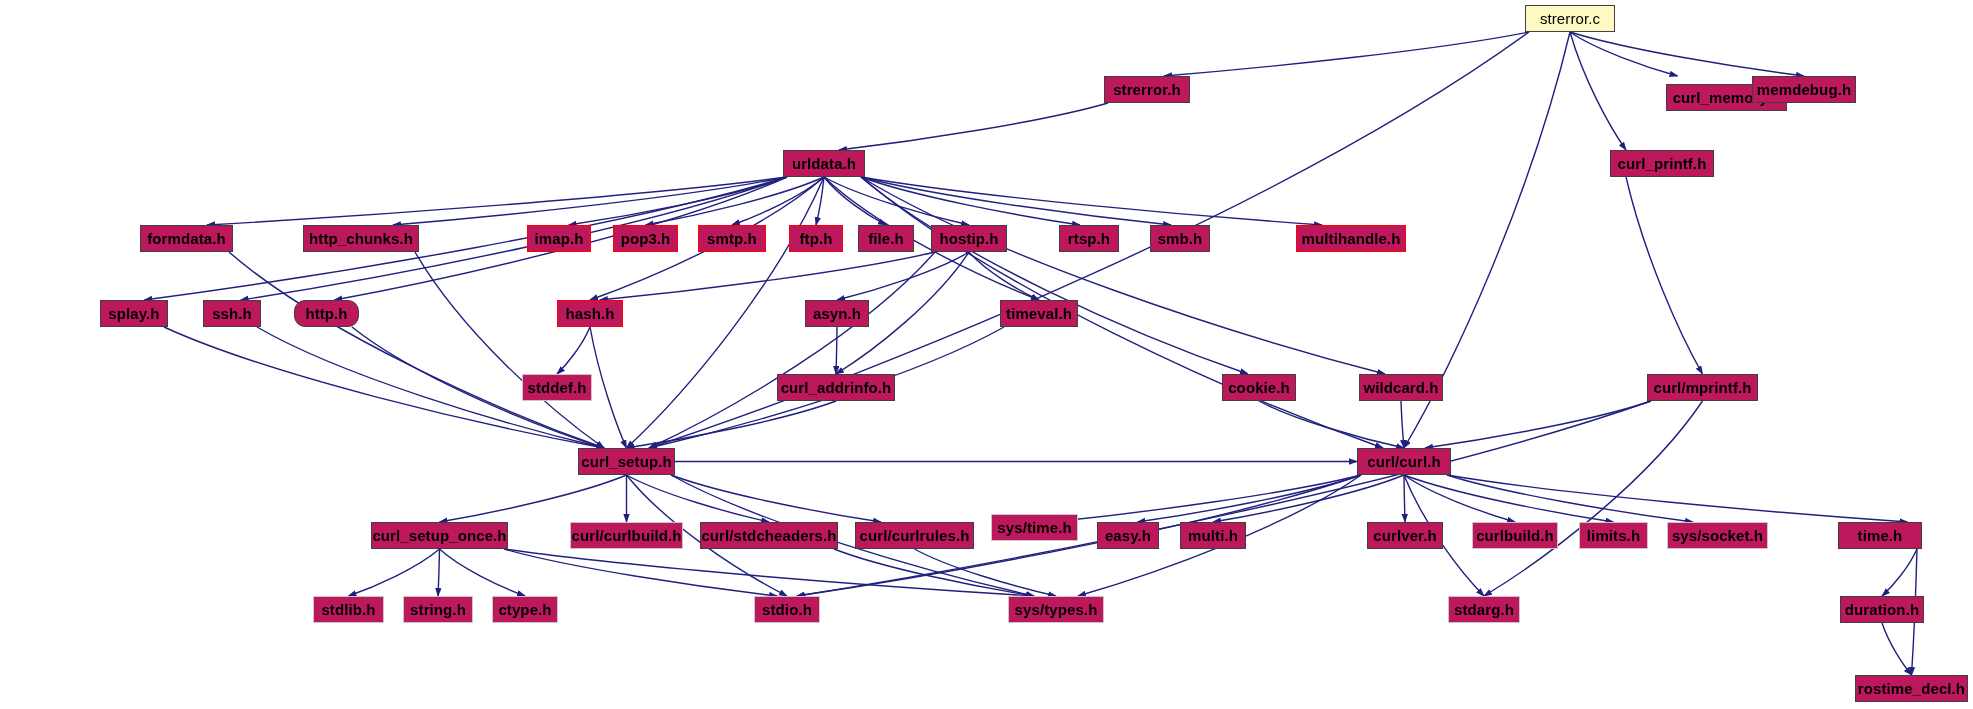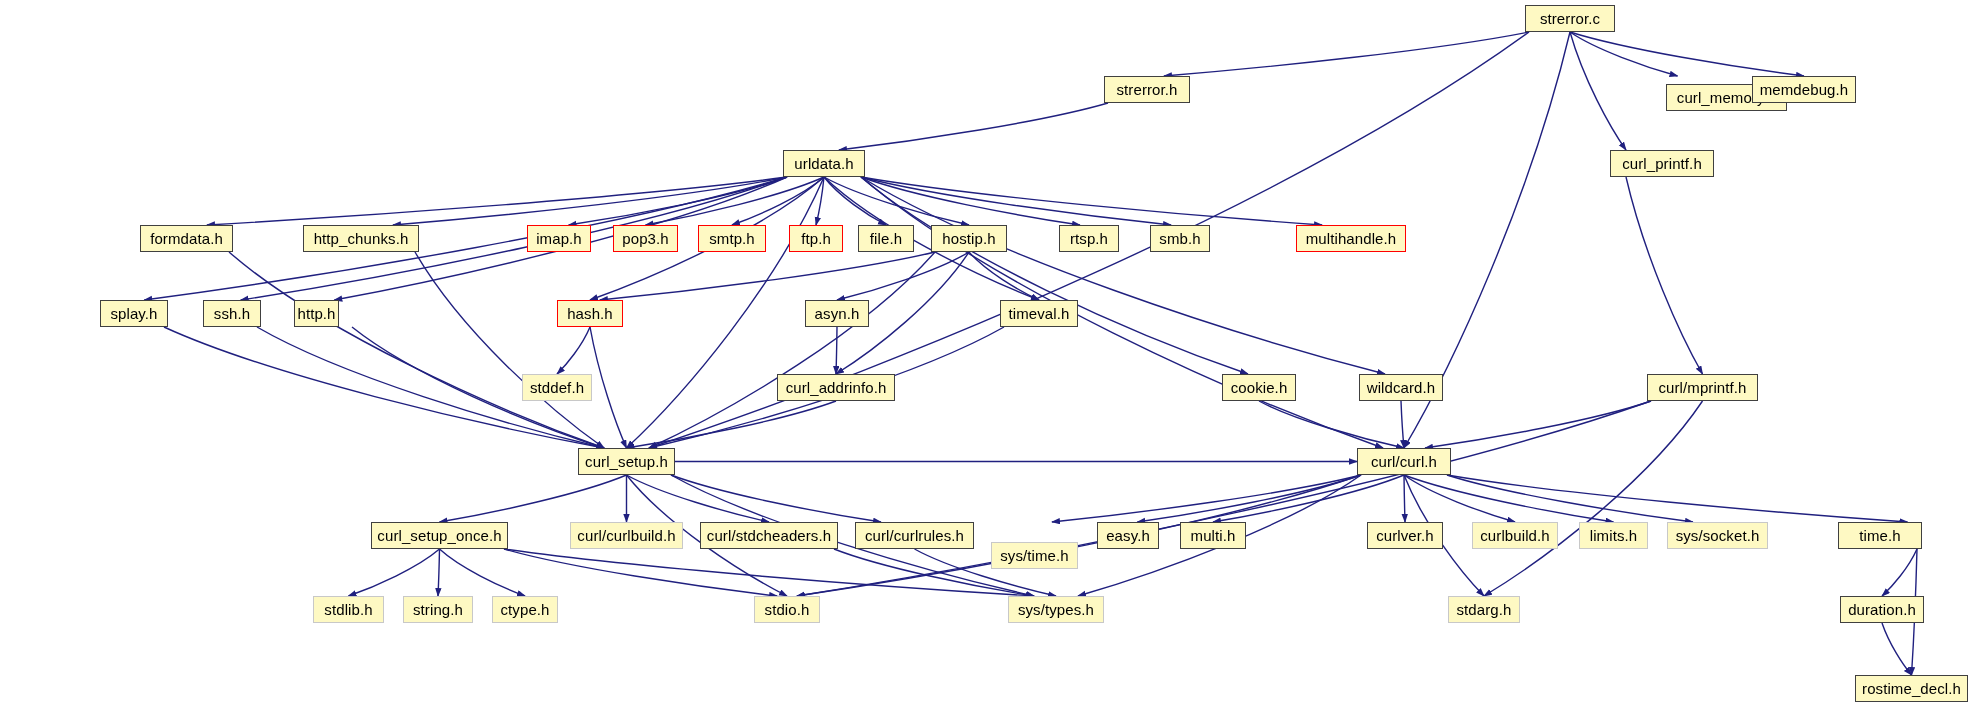--- a/index.html
+++ b/index.html
@@ -12,29 +12,30 @@
     background:#ffffff;
     overflow:hidden;
   }
   #edges{position:absolute;left:0;top:0;width:1973px;height:709px;}
   .node{
     position:absolute;
     box-sizing:border-box;
     display:flex;
     align-items:center;
     justify-content:center;
-    background:#fef9c3;
+    background:#be185d;
     border:1px solid #404040;
     color:#000000;
     font-size:15px;
     line-height:1;
     white-space:nowrap;
     padding:0 7px;
     height:27px;
     letter-spacing:.1px;
+    font-weight:bold;
   }
   .node.root{
     background:#fef9c3;
     border:1px solid #404040;
     font-weight:normal;
   }
   .node.red{border:1px solid #ff0000;}
   .node.sys{border:1px solid #c8c8c8;}
 </style>
 </head>
@@ -139,36 +140,36 @@
       <div class="node red" style="left: 613px; top: 225px; width: 65px;">pop3.h</div>
       <div class="node red" style="left: 698px; top: 225px; width: 68px;">smtp.h</div>
       <div class="node red" style="left: 789px; top: 225px; width: 54px;">ftp.h</div>
       <div class="node" style="left: 858px; top: 225px; width: 56px;">file.h</div>
       <div class="node" style="left: 931px; top: 225px; width: 76px;">hostip.h</div>
       <div class="node" style="left: 1059px; top: 225px; width: 60px;">rtsp.h</div>
       <div class="node" style="left: 1150px; top: 225px; width: 60px; text-align: center;">smb.h</div>
       <div class="node red" style="left: 1296px; top: 225px; width: 110px;">multihandle.h</div>
       <div class="node" style="left: 100px; top: 300px; width: 68px;">splay.h</div>
       <div class="node" style="left: 203px; top: 300px; width: 58px;">ssh.h</div>
-      <div class="node" style="left: 294px; top: 300px; width: 45px;">http.h</div>
+      <div class="node" style="left: 294px; top: 300px; width: 65px; border-radius: 11px;">http.h</div>
       <div class="node red" style="left: 557px; top: 300px; width: 66px;">hash.h</div>
       <div class="node" style="left: 805px; top: 300px; width: 64px;">asyn.h</div>
       <div class="node" style="left: 1000px; top: 300px; width: 78px;">timeval.h</div>
       <div class="node sys" style="left: 522px; top: 374px; width: 70px;">stddef.h</div>
       <div class="node" style="left: 777px; top: 374px; width: 118px;">curl_addrinfo.h</div>
       <div class="node" style="left: 1222px; top: 374px; width: 74px;">cookie.h</div>
       <div class="node" style="left: 1359px; top: 374px; width: 84px; text-align: right;">wildcard.h</div>
       <div class="node" style="left: 1647px; top: 374px; width: 111px;">curl/mprintf.h</div>
       <div class="node" style="left: 578px; top: 448px; width: 97px;">curl_setup.h</div>
       <div class="node" style="left: 1357px; top: 448px; width: 94px;">curl/curl.h</div>
       <div class="node" style="left: 371px; top: 522px; width: 137px;">curl_setup_once.h</div>
       <div class="node sys" style="left: 570px; top: 522px; width: 113px;">curl/curlbuild.h</div>
       <div class="node" style="left: 700px; top: 522px; width: 138px;">curl/stdcheaders.h</div>
       <div class="node" style="left: 855px; top: 522px; width: 119px;">curl/curlrules.h</div>
-      <div class="node sys" style="left: 991px; top: 542px; width: 87px;">sys/time.h</div>
+      <div class="node sys" style="left: 991px; top: 514px; width: 87px;">sys/time.h</div>
       <div class="node" style="left: 1097px; top: 522px; width: 62px;">easy.h</div>
       <div class="node" style="left: 1180px; top: 522px; width: 66px;">multi.h</div>
       <div class="node" style="left: 1367px; top: 522px; width: 76px;">curlver.h</div>
       <div class="node sys" style="left: 1472px; top: 522px; width: 86px;">curlbuild.h</div>
       <div class="node sys" style="left: 1579px; top: 522px; width: 69px;">limits.h</div>
       <div class="node sys" style="left: 1667px; top: 522px; width: 101px;">sys/socket.h</div>
       <div class="node" style="left: 1838px; top: 522px; width: 84px;">time.h</div>
       <div class="node sys" style="left: 313px; top: 596px; width: 71px;">stdlib.h</div>
       <div class="node sys" style="left: 403px; top: 596px; width: 70px;">string.h</div>
       <div class="node sys" style="left: 492px; top: 596px; width: 66px;">ctype.h</div>

